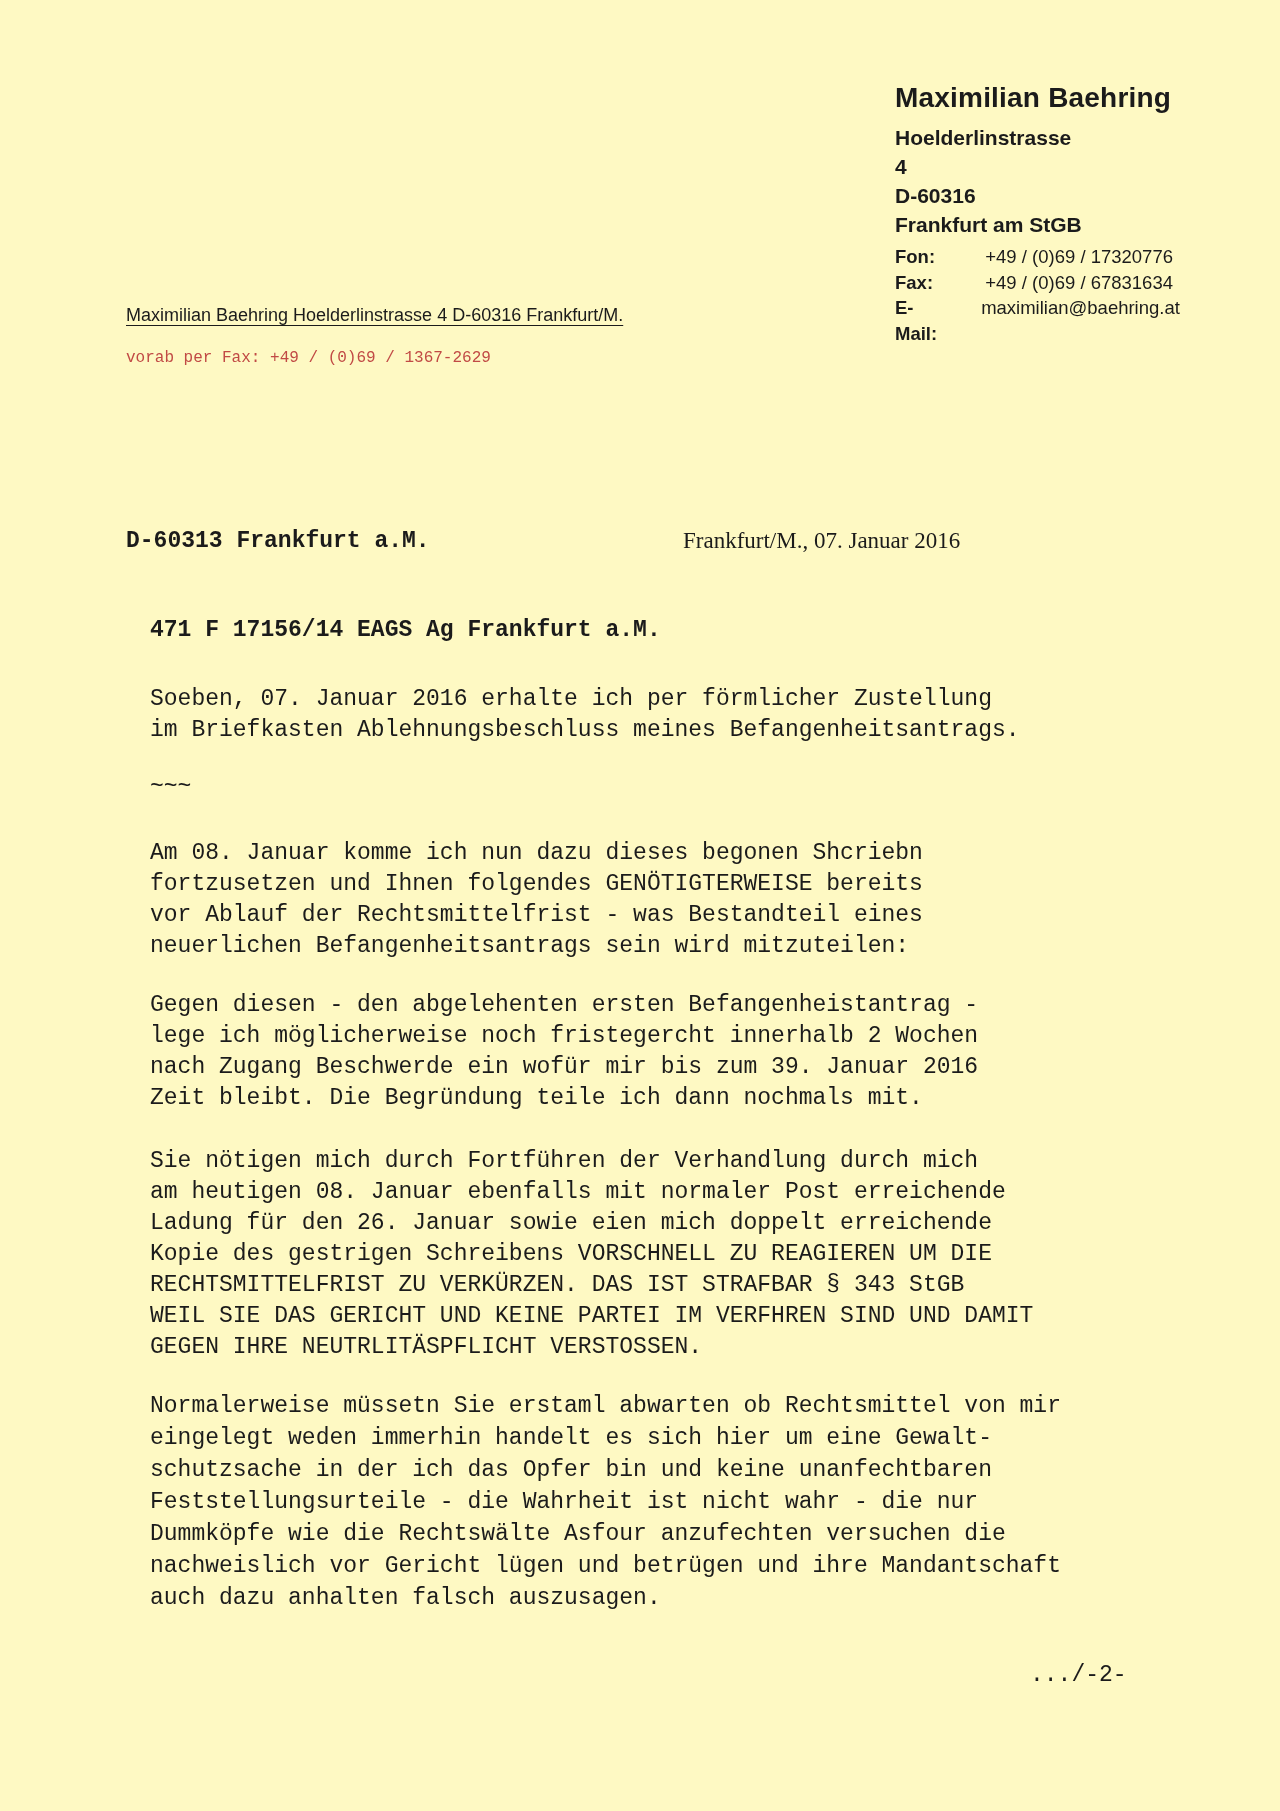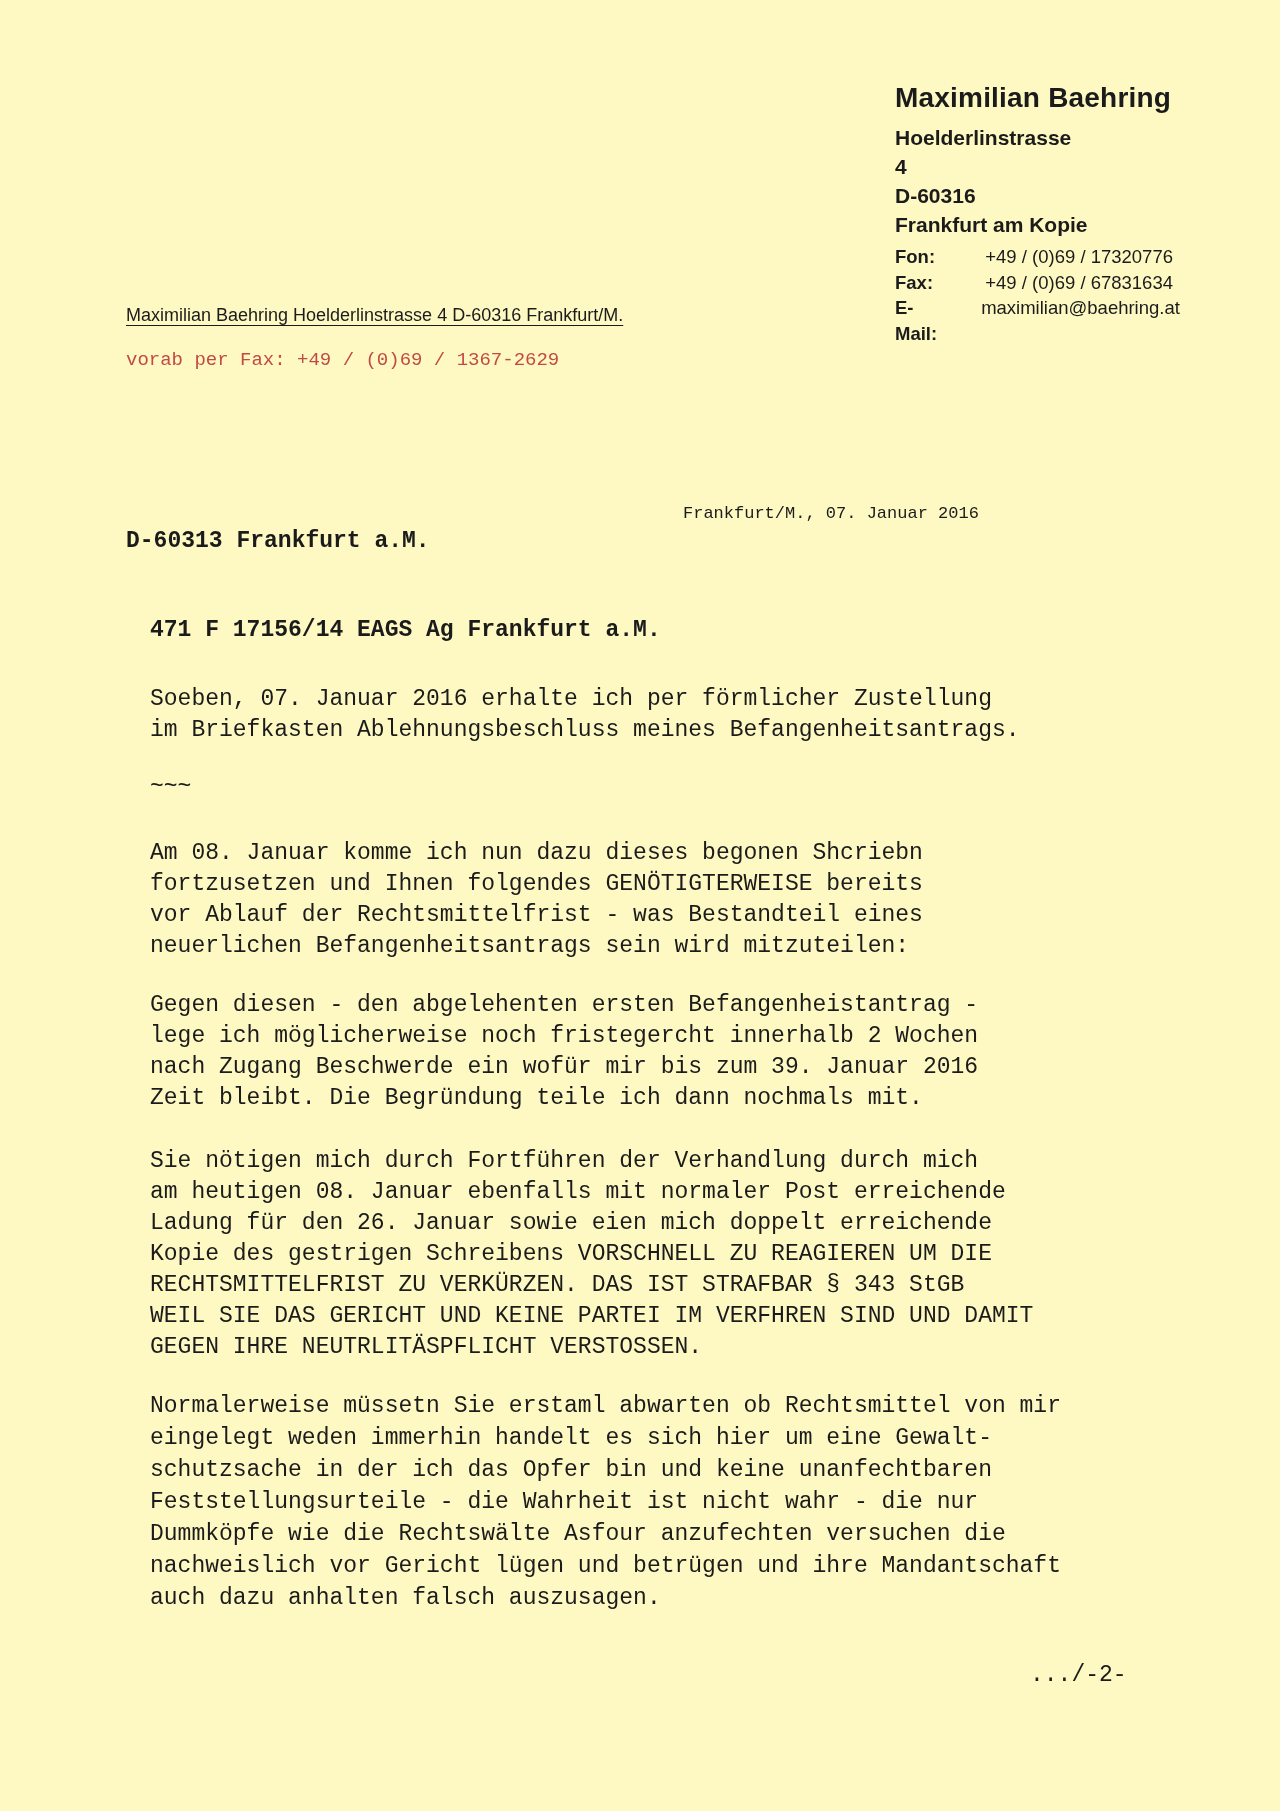--- a/index.html
+++ b/index.html
@@ -58,21 +58,21 @@
     font-family: "Liberation Sans", sans-serif;
     font-size: 18px;
     text-decoration: underline;
     text-underline-offset: 4px;
     white-space: nowrap;
   }
   .faxnote {
     position: absolute;
     left: 126px;
     top: 349px;
-    font-size: 19px;
+    font-size: 16px;
     color: #c14a45;
     white-space: pre;
   }
 
   
   .recipient {
     position: absolute;
     left: 126px;
     top: 440px;
     font-size: 23px;
@@ -83,23 +83,24 @@
     position: absolute;
     left: 126px;
     top: 528px;
     font-size: 23px;
     font-weight: 700;
     white-space: pre;
   }
   .dateline {
     position: absolute;
     left: 683px;
-    top: 504px;
-    font-size: 17px;
-    white-space: pre;
+    top: 528px;
+    font-size: 23px;
+    white-space: pre;
+    font-family: Liberation Serif, serif;
   }
 
   
   .subject {
     position: absolute;
     left: 150px;
     top: 617px;
     font-size: 23px;
     font-weight: 700;
     white-space: pre;
@@ -132,21 +133,21 @@
 <div class="page">
 
   <header class="letterhead">
     <div class="lh-name">Maximilian Baehring</div>
     <div class="lh-row lh-street">
       <span>Hoelderlinstrasse</span>
       <span>4</span>
     </div>
     <div class="lh-row lh-city">
       <span>D-60316</span>
-      <span>Frankfurt am Kopie</span>
+      <span>Frankfurt am StGB</span>
     </div>
     <div class="lh-contact">
       <div class="lh-crow">
         <span class="lbl">Fon:</span>
         <span class="val">+49 / (0)69 / 17320776</span>
       </div>
       <div class="lh-crow">
         <span class="lbl">Fax:</span>
         <span class="val">+49 / (0)69 / 67831634</span>
       </div>

